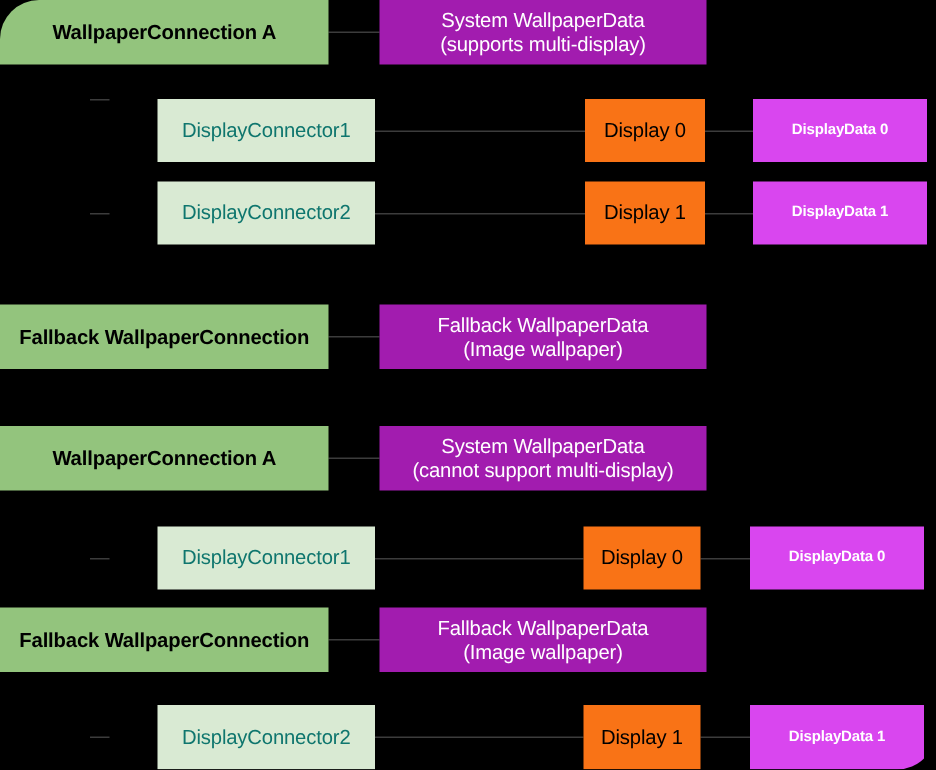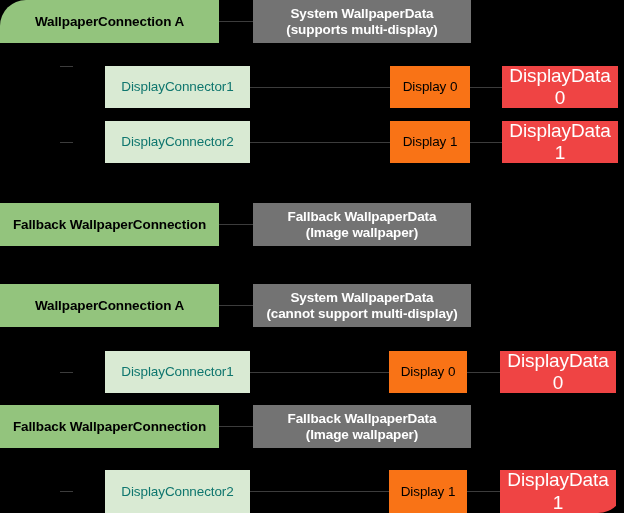--- a/index.html
+++ b/index.html
@@ -23,23 +23,23 @@
     align-items: center;
     justify-content: center;
     text-align: center;
     line-height: 1.18;
     letter-spacing: -0.1px;
     white-space: pre-line;
     overflow: hidden;
   }
   .n-green      { background: #93c47d; color: #000000; font-size: 13.5px; font-weight: 700; }
   .n-lightgreen { background: #d9ead3; color: #0f766e; font-size: 13.5px; font-weight: 400; margin-left: 32px; }
-  .n-blue       { background: #737373; color: #ffffff; font-size: 13.5px; font-weight: 700; }
+  .n-blue       { background: #a21caf; color: #ffffff; font-size: 13.5px; font-weight: 400; }
   .n-pink       { background: #f97316; color: #000000; font-size: 13.5px; font-weight: 400; }
-  .n-magenta    { background: #ef4444; color: #ffffff; font-size: 19px; font-weight: 400; }
+  .n-magenta    { background: #d946ef; color: #ffffff; font-size: 10px; font-weight: 700; }
 
   .edge {
     position: absolute;
     background: #3c3c3c;
     height: 1px;
   }
 </style>
 </head>
 <body>
 

